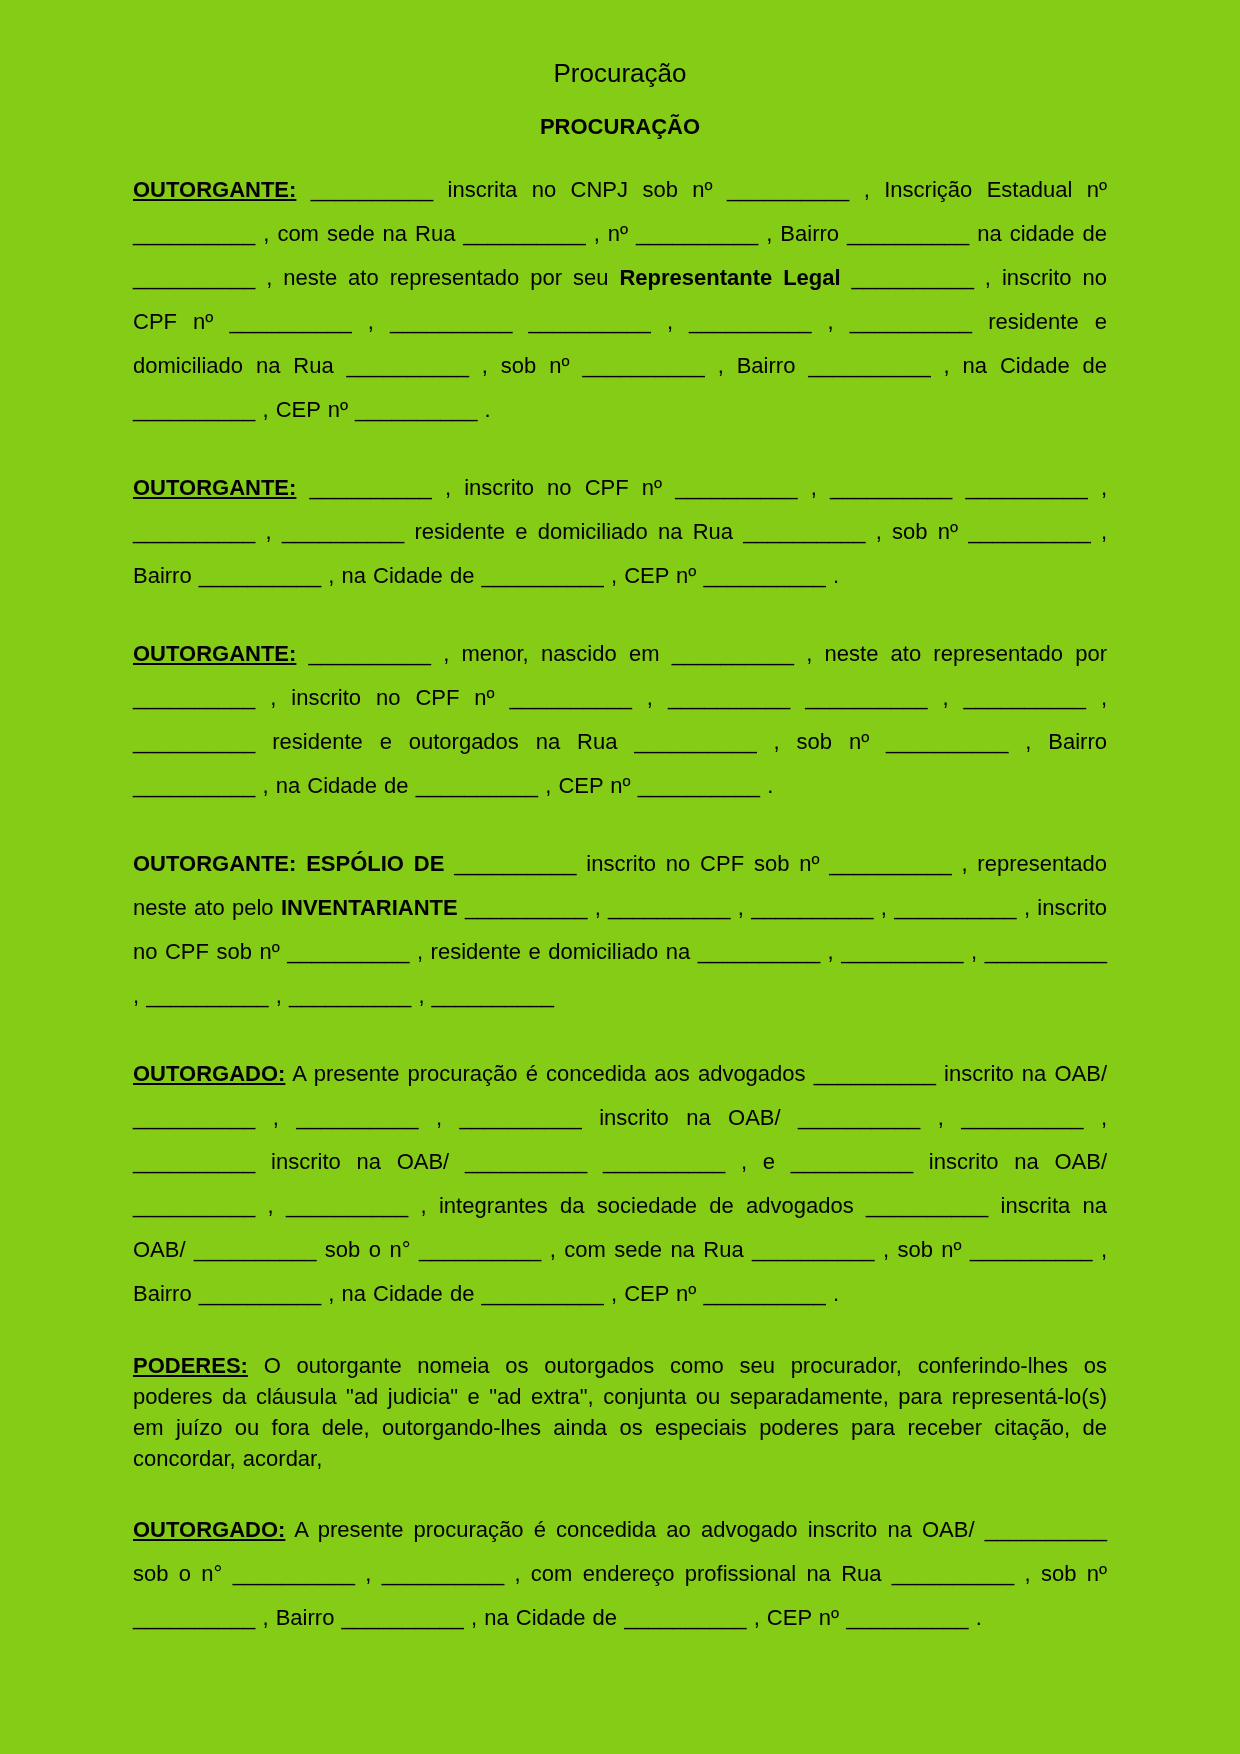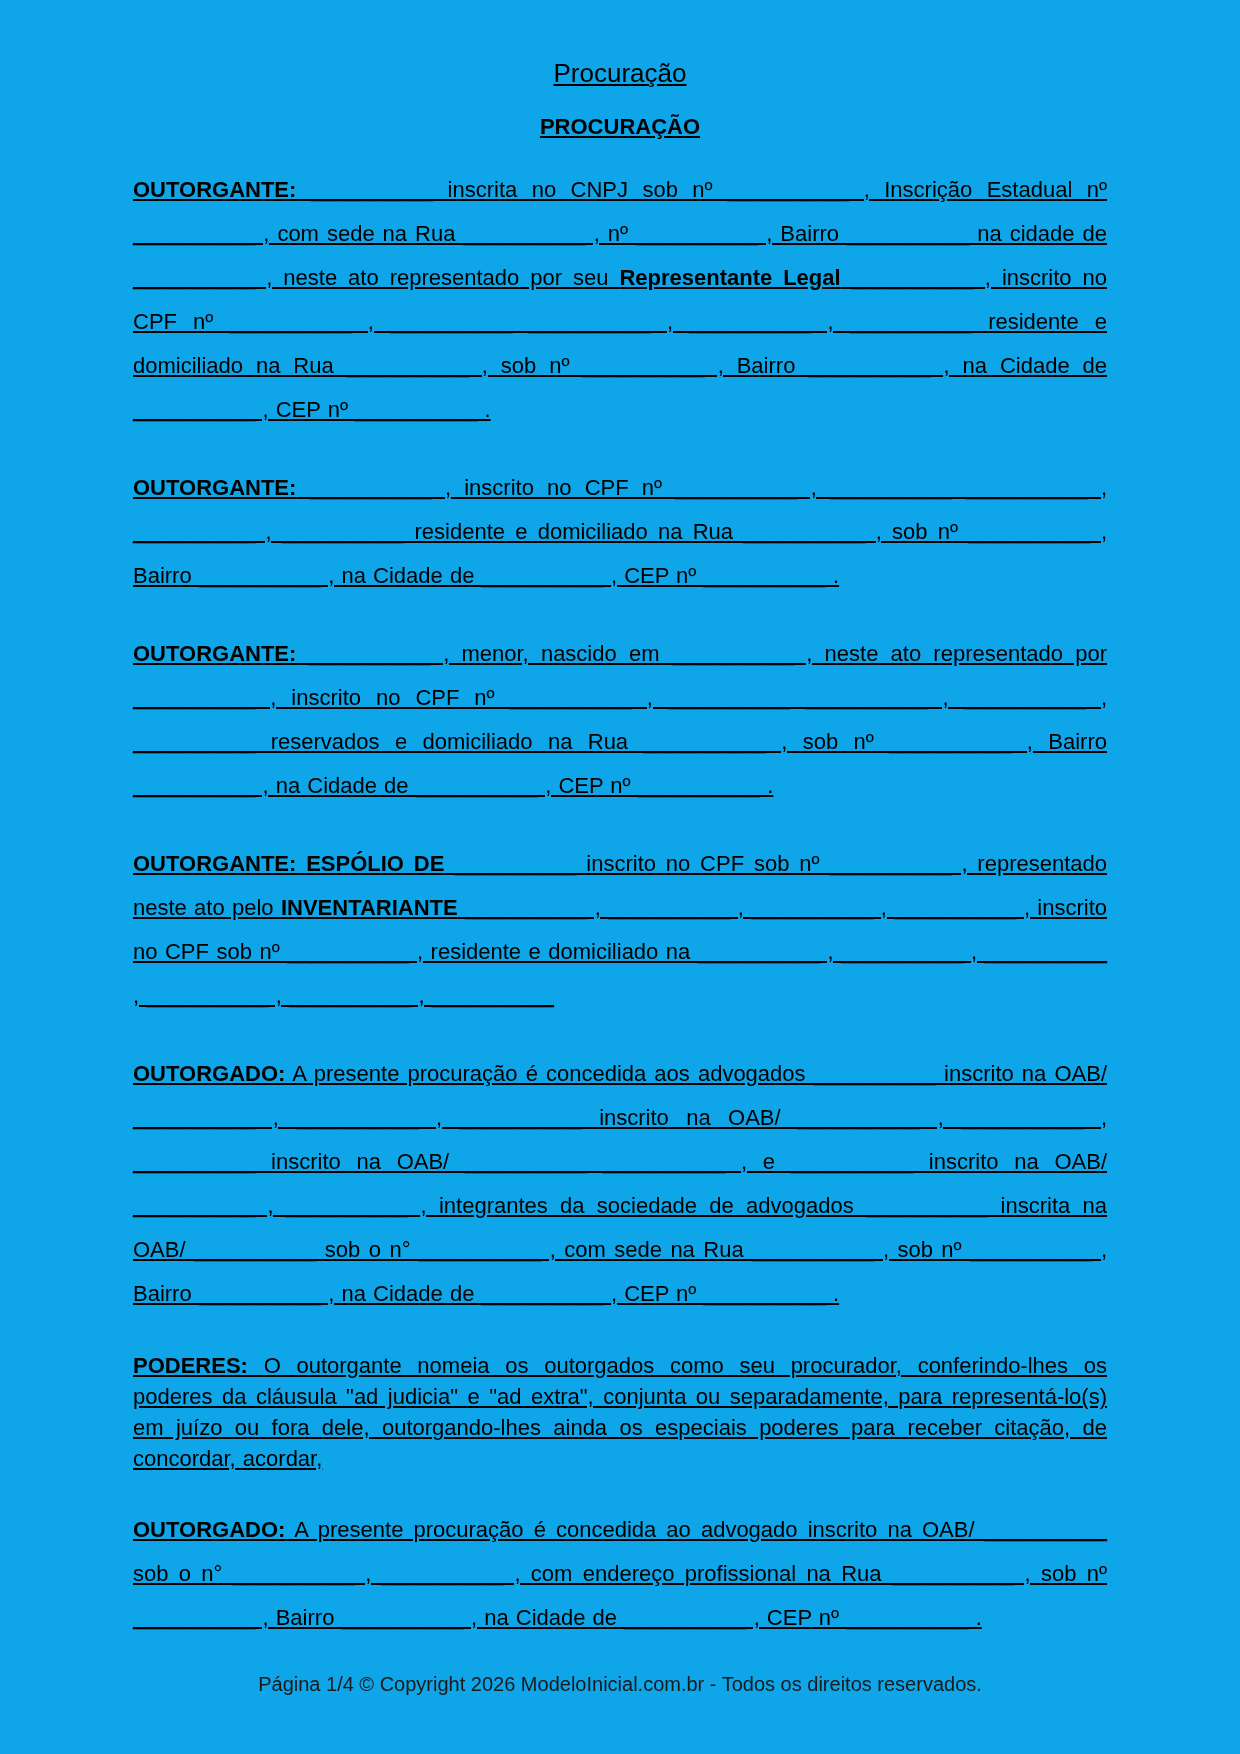--- a/index.html
+++ b/index.html
@@ -4,27 +4,26 @@
 <style>
   html, body {
     margin: 0;
     padding: 0;
     background: #ffffff;
   }
   .page {
     position: relative;
     width: 1240px;
     height: 1754px;
-    background: #0ea5e9;
+    background: #84cc16;
     box-sizing: border-box;
     padding: 56px 133px 0 133px;
     font-family: "Liberation Sans", "DejaVu Sans", sans-serif;
     color: #000000;
     overflow: hidden;
-    text-decoration: underline;
   }
   .doc-title {
     font-size: 26px;
     line-height: 34px;
     text-align: center;
     font-weight: normal;
   }
   .doc-heading {
     font-size: 22px;
     line-height: 30px;
@@ -61,21 +60,20 @@
 <body>
 
 <div class="page">
   <div class="doc-title">Procuração</div>
 
   <div class="doc-heading">PROCURAÇÃO</div>
 
   <div class="paragraphs">
       <p class="para"><span class="seg-b seg-u">OUTORGANTE:</span><span> __________ inscrita no CNPJ sob nº __________ , Inscrição Estadual nº __________ , com sede na Rua __________ , nº __________ , Bairro __________ na cidade de __________ , neste ato representado por seu </span><span class="seg-b">Representante Legal</span><span> __________ , inscrito no CPF nº __________ , __________ __________ , __________ , __________ residente e domiciliado na Rua __________ , sob nº __________ , Bairro __________ , na Cidade de __________ , CEP nº __________ .</span></p>
       <p class="para"><span class="seg-b seg-u">OUTORGANTE:</span><span> __________ , inscrito no CPF nº __________ , __________ __________ , __________ , __________ residente e domiciliado na Rua __________ , sob nº __________ , Bairro __________ , na Cidade de __________ , CEP nº __________ .</span></p>
-      <p class="para"><span class="seg-b seg-u">OUTORGANTE:</span><span> __________ , menor, nascido em __________ , neste ato representado por __________ , inscrito no CPF nº __________ , __________ __________ , __________ , __________ reservados e domiciliado na Rua __________ , sob nº __________ , Bairro __________ , na Cidade de __________ , CEP nº __________ .</span></p>
+      <p class="para"><span class="seg-b seg-u">OUTORGANTE:</span><span> __________ , menor, nascido em __________ , neste ato representado por __________ , inscrito no CPF nº __________ , __________ __________ , __________ , __________ residente e outorgados na Rua __________ , sob nº __________ , Bairro __________ , na Cidade de __________ , CEP nº __________ .</span></p>
       <p class="para"><span class="seg-b">OUTORGANTE: ESPÓLIO DE</span><span> __________ inscrito no CPF sob nº __________ , representado neste ato pelo </span><span class="seg-b">INVENTARIANTE</span><span> __________ , __________ , __________ , __________ , inscrito no CPF sob nº __________ , residente e domiciliado na __________ , __________ , __________ , __________ , __________ , __________</span></p>
       <p class="para"><span class="seg-b seg-u">OUTORGADO:</span><span> A presente procuração é concedida aos advogados __________ inscrito na OAB/ __________ , __________ , __________ inscrito na OAB/ __________ , __________ , __________ inscrito na OAB/ __________ __________ , e __________ inscrito na OAB/ __________ , __________ , integrantes da sociedade de advogados __________ inscrita na OAB/ __________ sob o n° __________ , com sede na Rua __________ , sob nº __________ , Bairro __________ , na Cidade de __________ , CEP nº __________ .</span></p>
       <p class="para single"><span class="seg-b seg-u">PODERES:</span><span> O outorgante nomeia os outorgados como seu procurador, conferindo-lhes os poderes da cláusula "ad judicia" e "ad extra", conjunta ou separadamente, para representá-lo(s) em juízo ou fora dele, outorgando-lhes ainda os especiais poderes para receber citação, de concordar, acordar,</span></p>
       <p class="para"><span class="seg-b seg-u">OUTORGADO:</span><span> A presente procuração é concedida ao advogado inscrito na OAB/ __________ sob o n° __________ , __________ , com endereço profissional na Rua __________ , sob nº __________ , Bairro __________ , na Cidade de __________ , CEP nº __________ .</span></p>
     </div>
 
-  <div class="page-footer">Página 1/4 © Copyright 2026 ModeloInicial.com.br - Todos os direitos reservados.</div>
 </div>
 
 </body></html>

